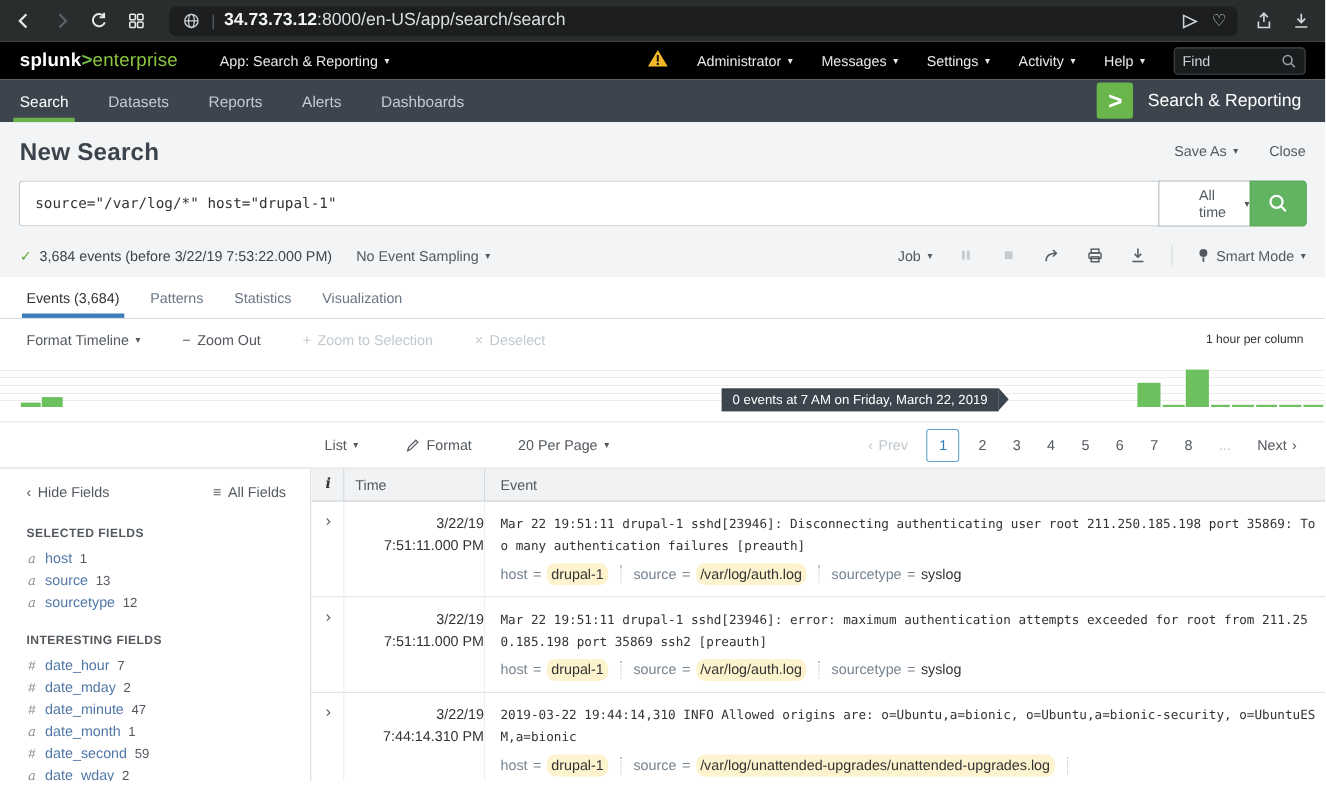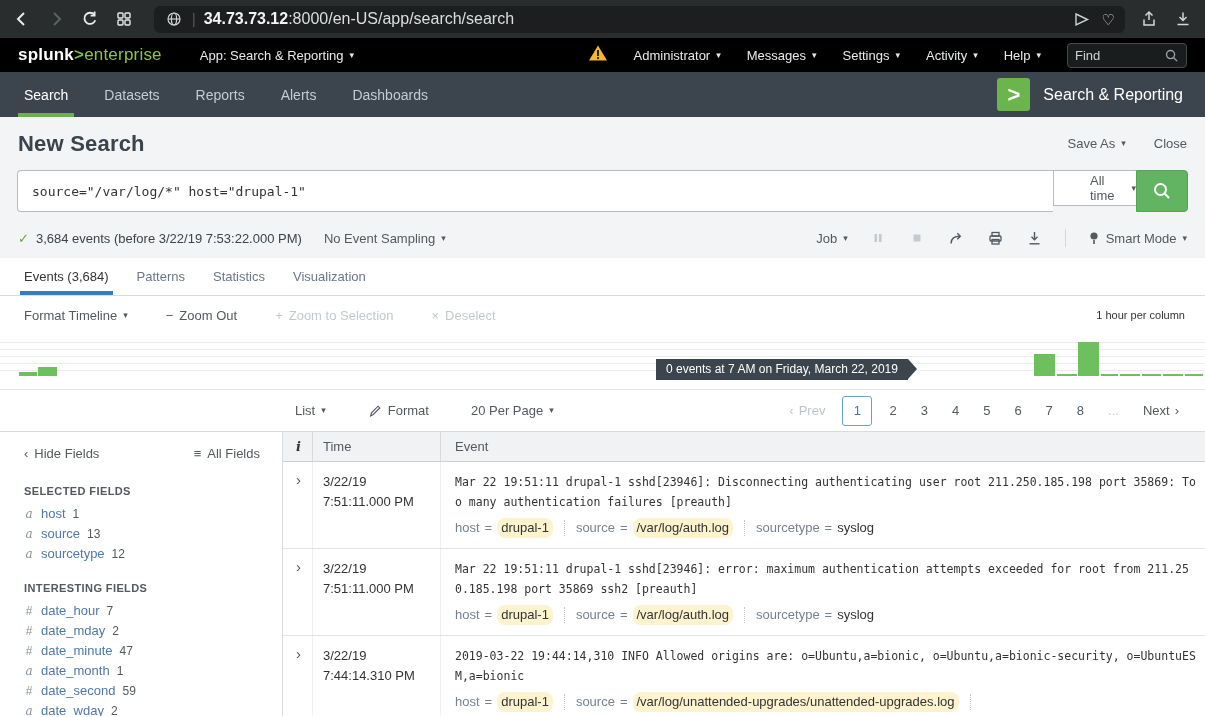--- a/index.html
+++ b/index.html
@@ -25,38 +25,38 @@
   .logo .le { color:#8cc63f; font-weight:normal; }
   .app-menu { margin-left:38px; color:#e7eaec; font-size:13px; display:flex; align-items:center; gap:6px; cursor:pointer; }
   .caret { font-size:9px; color:inherit; line-height:1; }
   .topbar-right { margin-left:auto; display:flex; gap:26px; }
   .top-menu { color:#e7eaec; font-size:13px; display:flex; align-items:center; gap:6px; cursor:pointer; }
   .find-box { width:120px; height:25px; background:#1a1d1e; border:1px solid #46494b; border-radius:4px; display:flex; align-items:center; padding:0 7px; }
   .find-box input { flex:1; min-width:0; background:transparent; border:none; outline:none; color:#d6d9da; font-size:13px; font-family:"Liberation Sans",sans-serif; }
   .find-box input::placeholder { color:#cfd3d5; }
 
   
-  .app-nav { height:45px; background:#3c444d; display:flex; align-items:stretch; padding:0 0 0 6px; }
+  .app-nav { height:39px; background:#3c444d; display:flex; align-items:stretch; padding:0 0 0 0; }
   .nav-item { position:relative; display:flex; align-items:center; padding:0 18px; font-size:14px; color:#c3cbd4; cursor:pointer; }
   .nav-item.active { color:#fff; }
   .nav-item.active::after { content:""; position:absolute; left:12px; right:12px; bottom:0; height:4px; background:#6cb24c; }
   .appnav-right { margin-left:auto; display:flex; align-items:center; gap:13px; padding-right:22px; }
   .app-logo-sq { width:33px; height:33px; background:#6ab64d; border-radius:3px; color:#fff; font-weight:bold; font-size:22px; display:flex; align-items:center; justify-content:center; }
   .app-title { color:#fff; font-size:16px; }
 
   
   .band { background:#f2f4f5; }
   .title-row { height:53px; display:flex; align-items:center; padding:0 18px; }
   .page-title { font-size:22px; font-weight:bold; color:#3b434c; letter-spacing:.2px; }
   .title-actions { margin-left:auto; display:flex; gap:28px; align-items:center; }
   .hdr-link { font-size:13px; color:#53595f; display:flex; gap:6px; align-items:center; cursor:pointer; }
 
   .search-row { height:48px; padding:0 17px; display:flex; align-items:flex-start; }
   .search-input { flex:1; height:42px; border:1px solid #b6bcc1; border-right:none; border-radius:4px 0 0 4px; background:#fff; font-family:"DejaVu Sans Mono", monospace; font-size:13px; color:#333; padding:0 14px; outline:none; }
-  .time-range { width:83px; height:36px; background:#fff; border:1px solid #b6bcc1; border-right:none; display:flex; align-items:center; justify-content:center; gap:8px; font-size:13px; color:#53595f; cursor:pointer;padding-left:36px; }
+  .time-range { width:83px; height:42px; background:#fff; border:1px solid #b6bcc1; border-right:none; display:flex; align-items:center; justify-content:center; gap:8px; font-size:13px; color:#53595f; cursor:pointer;padding-left:36px; }
   .search-btn { width:52px; height:42px; background:#62b462; border:1px solid #56a356; border-radius:0 4px 4px 0; display:flex; align-items:center; justify-content:center; cursor:pointer; }
 
   .status-row { height:40px; display:flex; align-items:center; padding:0 18px; }
   .check { color:#65a637; font-size:13px; margin-right:7px; }
   .events-summary { font-size:13px; color:#3b434c; }
   .sampling { margin-left:22px; font-size:13px; color:#53595f; display:flex; gap:6px; align-items:center; cursor:pointer; }
   .job-controls { margin-left:auto; display:flex; align-items:center; gap:22px; }
   .job-label { font-size:13px; color:#53595f; display:flex; gap:6px; align-items:center; cursor:pointer; }
   .jicon { width:17px; height:17px; display:flex; align-items:center; justify-content:center; cursor:pointer; }
   .vdiv { width:1px; height:18px; background:#d4d8da; }
@@ -100,21 +100,21 @@
   .sb-list { margin-top:7px; }
   .field-item { display:flex; align-items:baseline; gap:7px; line-height:20px; cursor:pointer; }
   .fpre { width:10px; font-size:12px; color:#8a9299; text-align:center; }
   .fpre.alpha { font-family:"DejaVu Serif", serif; font-style:italic; }
   .fname { font-size:13px; color:#5077a7; }
   .fcount { font-size:12px; color:#53595f; }
 
   .events-area { flex:1; overflow:hidden; }
   .tbl-header { height:30px; background:#f0f2f4; border-bottom:1px solid #ccd1d4; display:flex; align-items:center; font-size:13px; color:#53595f; }
   .col-i { width:30px; flex:none; padding-left:13px; }
-  .col-time { width:128px; flex:none; padding-left:10px; }
+  .col-time { width:128px; flex:none; padding-left:10px;text-align:right; }
   .col-event { flex:1; padding-left:14px; }
   .tbl-header .col-i { font-family:"DejaVu Serif", serif; font-style:italic; font-weight:bold; color:#333; align-self:stretch; display:flex; align-items:center; border-right:1px solid #d6dadd; }
   .tbl-header .col-time { align-self:stretch; display:flex; align-items:center; border-right:1px solid #d6dadd; }
   .event-row { display:flex; border-bottom:1px solid #e0e3e5; align-items:stretch; }
   .event-row .col-i { border-right:1px solid #edeff0; padding-top:9px; }
   .event-row .col-time { border-right:1px solid #edeff0; padding-top:10px; font-size:13px; color:#333; line-height:20px; }
   .expand { font-size:15px; color:#53595f; cursor:pointer; line-height:1; }
   .raw { margin-top:10px; font-family:"DejaVu Sans Mono", monospace; font-size:11.5px; line-height:20px; color:#333; word-break:break-all; max-width:742px; }
   .fieldline { display:flex; flex-wrap:wrap; align-items:center; margin:6px 0 10px; max-width:742px; row-gap:2px; }
   .fgroup { display:flex; align-items:baseline; gap:5px; font-size:13px; line-height:20px; }

